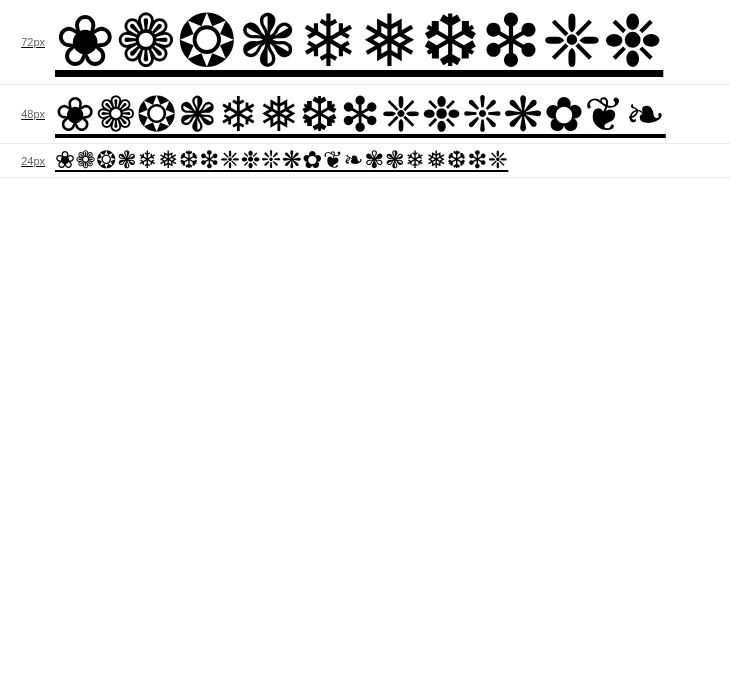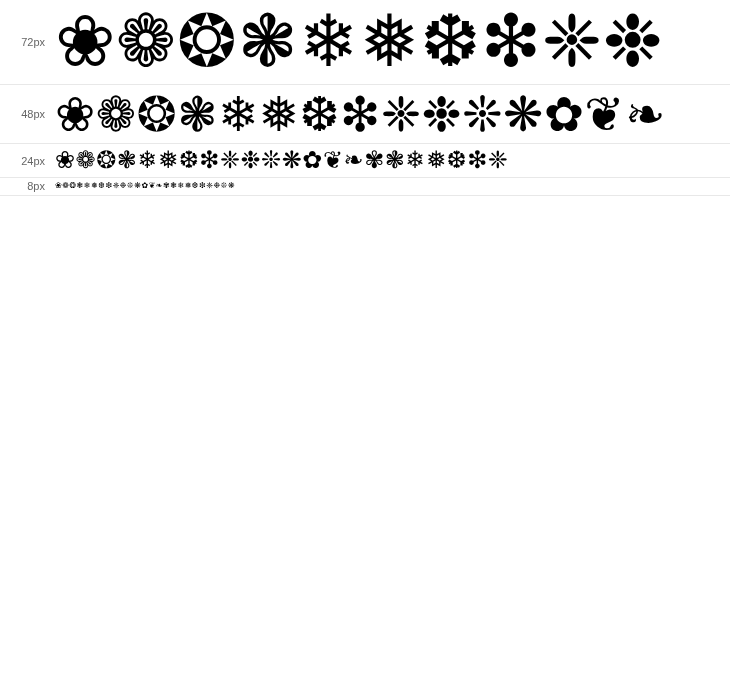--- a/index.html
+++ b/index.html
@@ -10,20 +10,21 @@
   body {
     width: 730px;
     height: 700px;
     font-family: "Liberation Sans", sans-serif;
     overflow: hidden;
   }
   .preview-table {
     width: 730px;
     border-collapse: collapse;
     table-layout: fixed;
+    text-decoration: underline;
   }
   .preview-row {
     border-bottom: 1px solid #e8e8e8;
   }
   .size-cell {
     width: 44px;
     text-align: right;
     padding-right: 10px;
     vertical-align: middle;
     color: #666666;
@@ -74,22 +75,16 @@
       <td class="sample-cell">
         <span class="sample-text">❀❁❂❃❄❅❆❇❈❉❊❋✿❦❧</span>
       </td>
     </tr>
     <tr class="preview-row r24">
       <td class="size-cell">24px</td>
       <td class="sample-cell">
         <span class="sample-text">❀❁❂❃❄❅❆❇❈❉❊❋✿❦❧✾❃❄❅❆❇❈</span>
       </td>
     </tr>
-    <tr class="preview-row r8">
-      <td class="size-cell">8px</td>
-      <td class="sample-cell">
-        <span class="sample-text">❀❁❂❃❄❅❆❇❈❉❊❋✿❦❧✾❃❄❅❆❇❈❉❊❋</span>
-      </td>
-    </tr>
   </tbody>
 </table>
 
 <div class="spacer"></div>
 
 </body></html>

